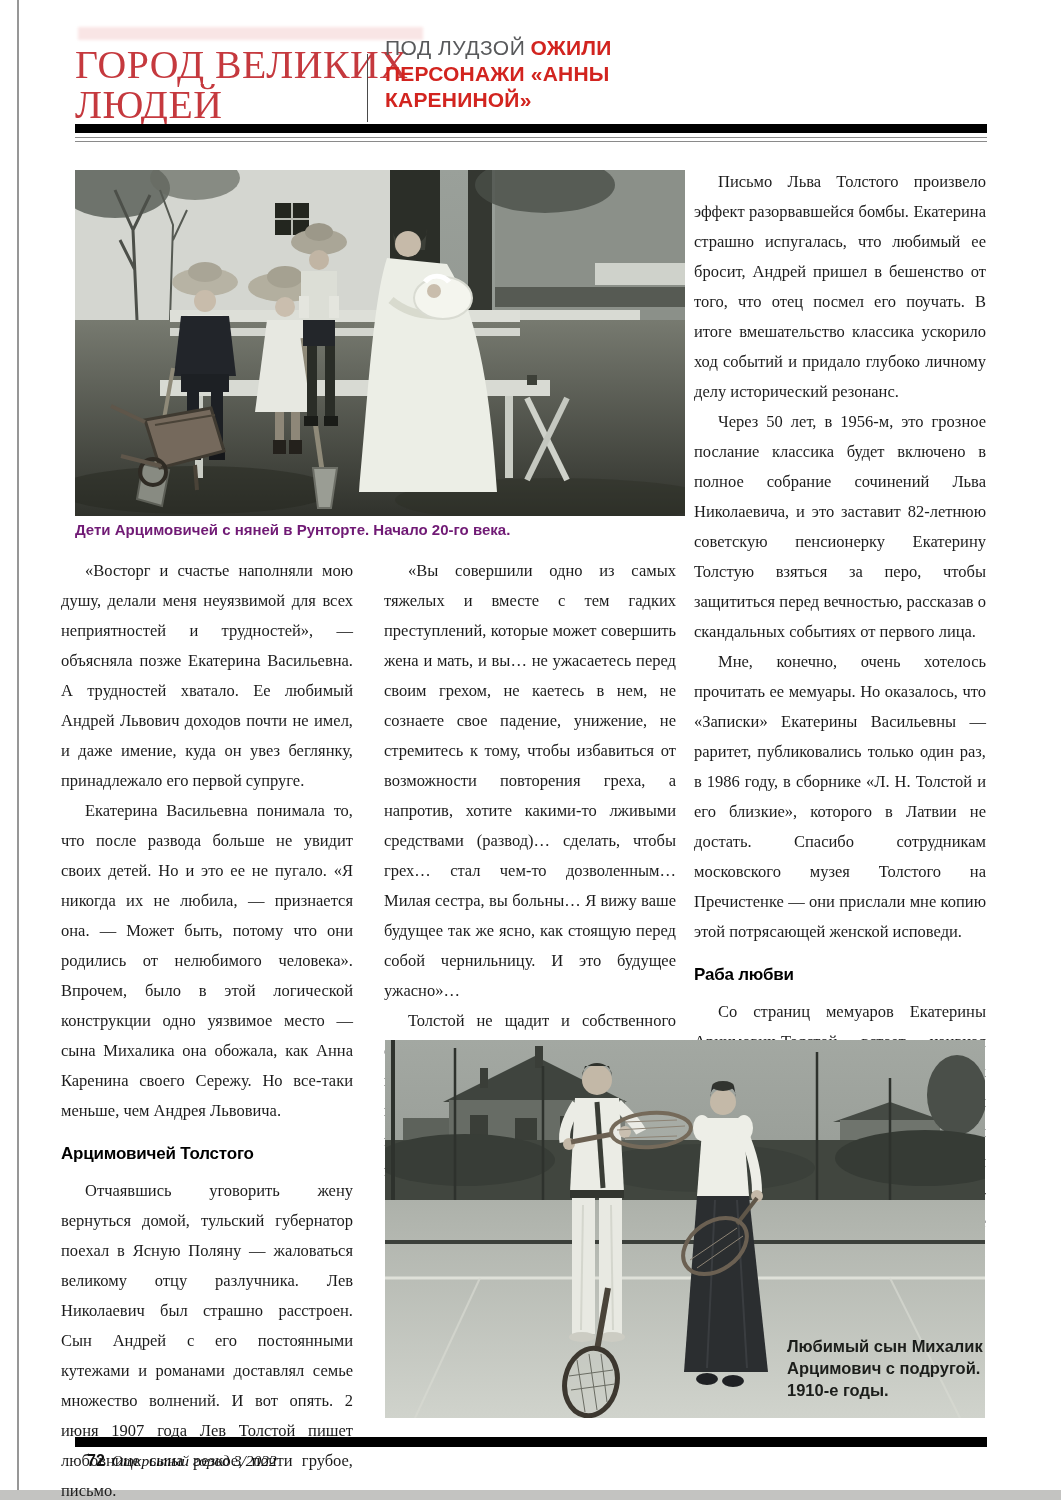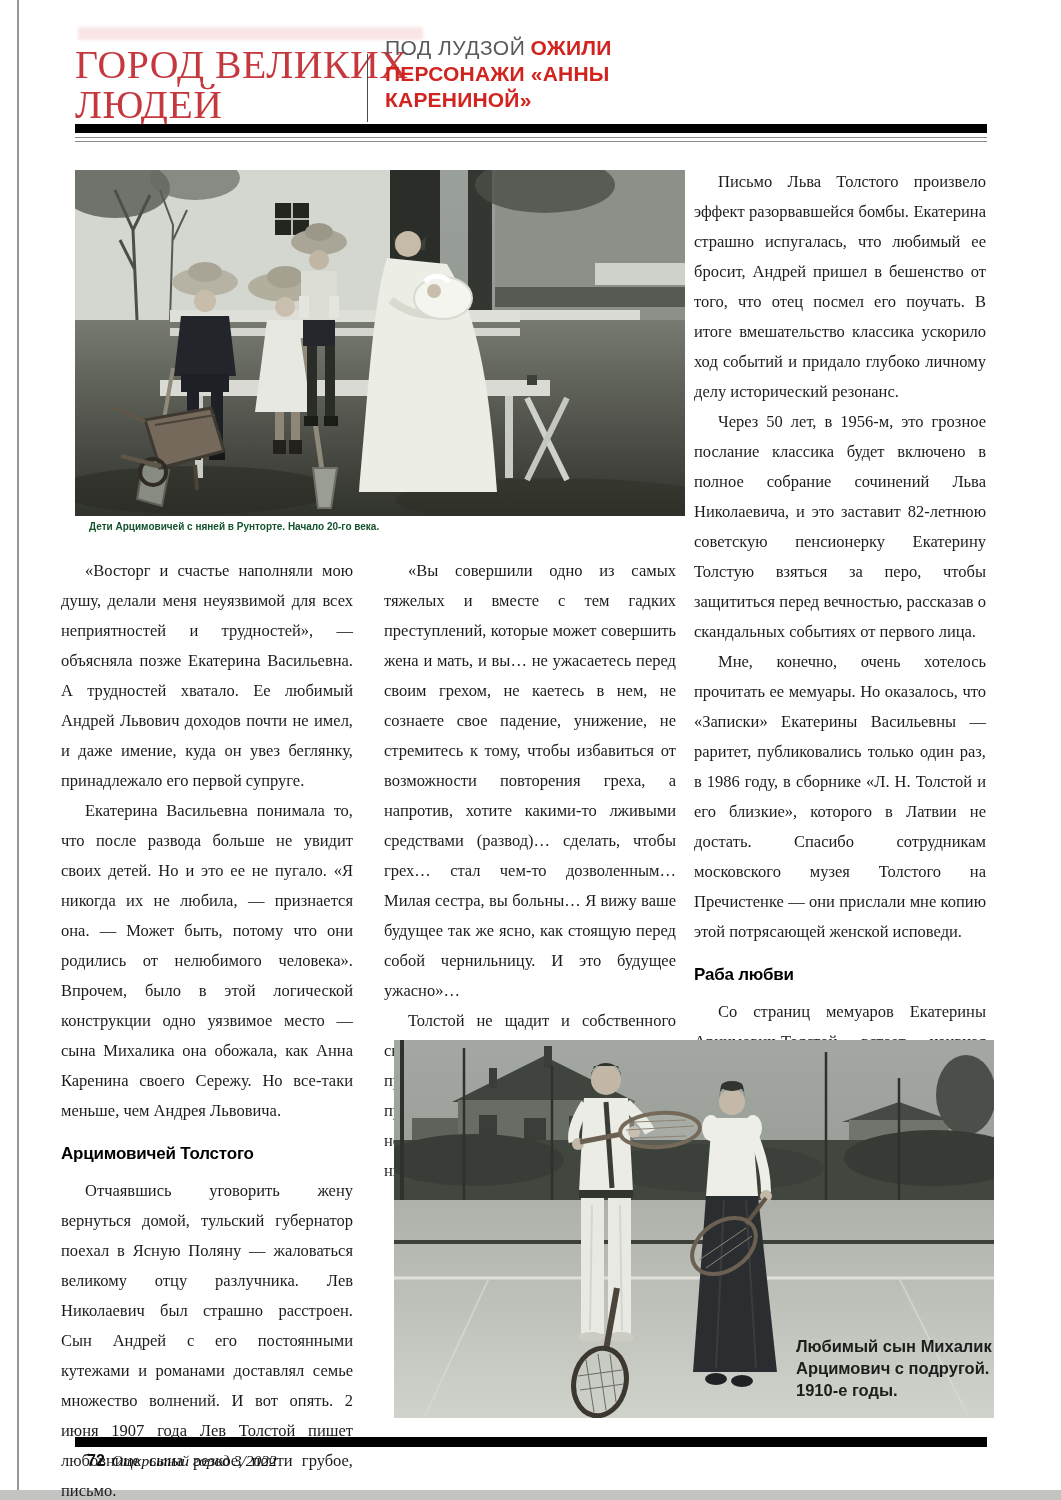--- a/index.html
+++ b/index.html
@@ -16,25 +16,25 @@
     font-size:41px;line-height:40px;letter-spacing:.5px;color:#c5393e;transform:scaleX(.97);transform-origin:left top;}
   .hdr-divider{position:absolute;left:367px;top:54px;width:1px;height:68px;background:#4a4a4a;}
   .kicker{position:absolute;left:385px;top:35px;width:305px;font-size:21px;line-height:25px;}
   .kicker-gray{font-family:"Liberation Sans",sans-serif;font-weight:400;color:#58595b;letter-spacing:.5px;}
   .kicker-red{font-family:"Liberation Sans",sans-serif;font-weight:700;color:#d2241f;letter-spacing:.2px;}
   .rule-thick{position:absolute;left:75px;top:124px;width:912px;height:9px;background:#000;}
   .rule-thin{position:absolute;left:75px;top:137px;width:912px;height:3px;border-top:1px solid #8a8a8a;border-bottom:1px solid #8a8a8a;}
   
   .photo1{position:absolute;left:75px;top:170px;width:610px;height:346px;background:#8e938c;}
   .photo1 svg,.photo2 svg{display:block;}
-  .caption1{position:absolute;left:89px;top:521px;width:610px;font-family:"Liberation Sans",sans-serif;
-    font-weight:700;font-size:10px;color:#14532d;}
+  .caption1{position:absolute;left:75px;top:521px;width:610px;font-family:"Liberation Sans",sans-serif;
+    font-weight:700;font-size:15px;color:#701a75;}
   .caption2{position:absolute;left:402px;width:200px;top:295px;font-family:"Liberation Sans",sans-serif;
     font-weight:700;font-size:16.5px;line-height:22px;color:#1b1d1a;white-space:pre-line;}
-  .photo2-wrap{position:absolute;left:394px;top:1040px;width:553px;height:378px;}
+  .photo2-wrap{position:absolute;left:385px;top:1040px;width:553px;height:378px;}
   
   .col{position:absolute;font-size:16.5px;line-height:30px;text-align:justify;hyphens:auto;-webkit-hyphens:auto;}
   .col p{margin:0;text-indent:24px;}
   .col-left{left:61px;top:556px;width:292px;}
   .col-middle{left:384px;top:556px;width:292px;}
   .col-right{left:694px;top:167px;width:292px;}
   .sec-heading{font-family:"Liberation Sans",sans-serif;font-weight:700;font-size:17px;
     letter-spacing:-.2px;margin:13px 0 7px 0;text-indent:0;color:#000;}
   
   .footer-rule{position:absolute;left:75px;top:1437px;width:912px;height:10px;background:#000;}

